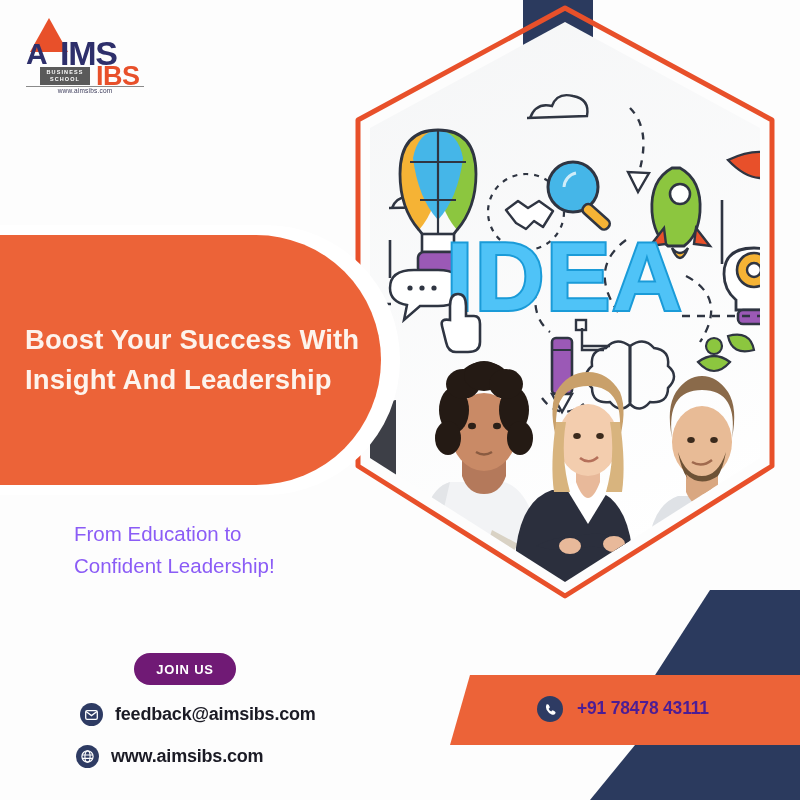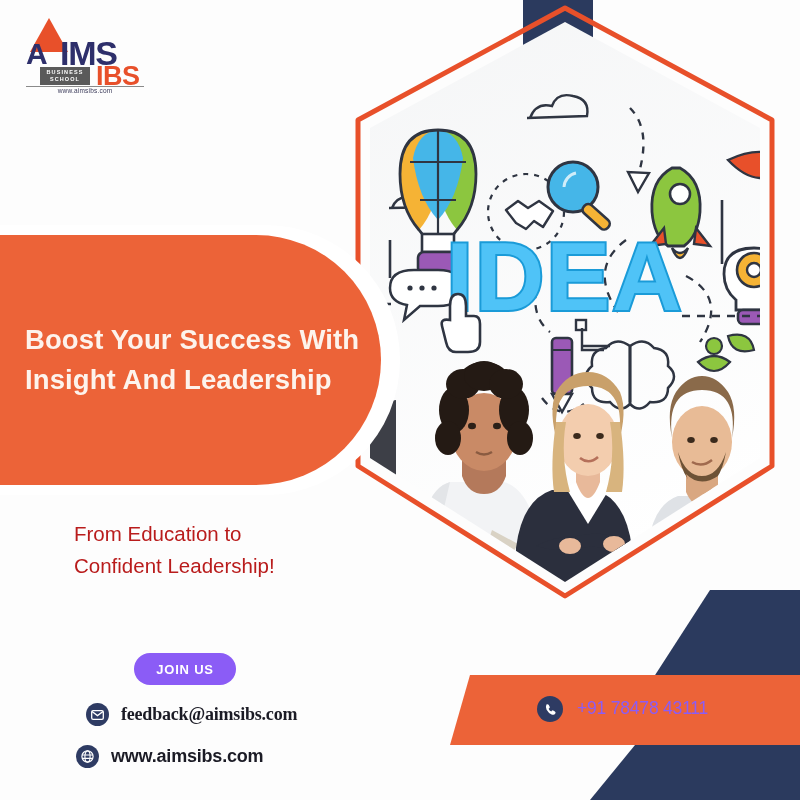--- a/index.html
+++ b/index.html
@@ -77,50 +77,50 @@
   .headline{
     color:#FDF3EC;
     font-size:27.5px;font-weight:bold;line-height:1.45;
     padding-left:65px;padding-right:18px;
     letter-spacing:0.1px;
   }
 
   
   .subhead{
     position:absolute;left:74px;top:518px;width:330px;
-    color:#b91c1c;font-size:20.5px;line-height:1.55;
+    color:#8b5cf6;font-size:20.5px;line-height:1.55;
     font-weight:400;
   }
 
   
   .join-btn{
     position:absolute;left:134px;top:653px;
     width:102px;height:32px;border-radius:16px;
-    background:#8b5cf6;color:#ffffff;
+    background:#701a75;color:#ffffff;
     font-size:13px;font-weight:bold;letter-spacing:0.8px;
     display:flex;align-items:center;justify-content:center;
     cursor:pointer;
   }
 
   
   .contact{position:absolute;display:flex;align-items:center;gap:12px;}
-  .c-mail{left:86px;top:703px;font-family:Liberation Serif, serif;}
+  .c-mail{left:80px;top:703px;}
   .c-web{left:76px;top:745px;}
   .c-ico{
     width:23px;height:23px;border-radius:50%;
     background:#2E3B63;display:flex;align-items:center;justify-content:center;
     flex:0 0 auto;
   }
   .c-txt{color:#1b1b25;font-size:18px;font-weight:bold;letter-spacing:-0.2px;white-space:nowrap;}
 
   
   .br-svg{position:absolute;left:400px;top:590px;}
   .phone-text{
     position:absolute;left:577px;top:698px;
-    color:#8b5cf6;font-size:17.5px;font-weight:normal;letter-spacing:-0.2px;
+    color:#4c1d95;font-size:17.5px;font-weight:bold;letter-spacing:-0.2px;
     white-space:nowrap;
   }
   .phone-ico{
     position:absolute;left:537px;top:696px;
     width:26px;height:26px;border-radius:50%;
     background:#2E3B63;display:flex;align-items:center;justify-content:center;
   }
 </style>
 </head>
 <body>

